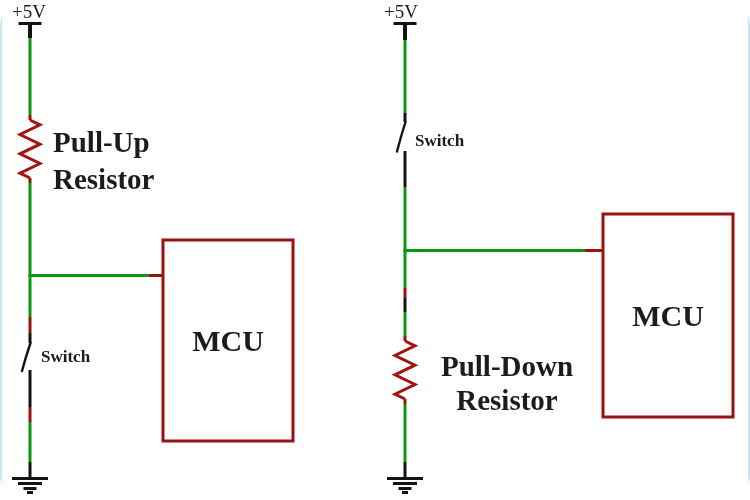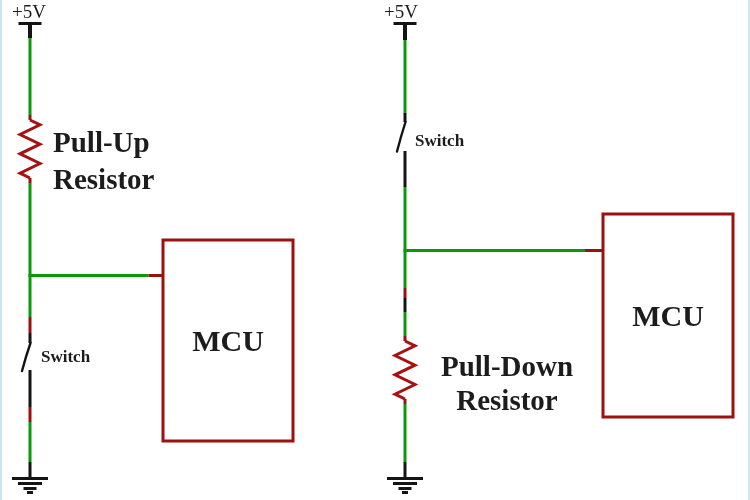--- a/index.html
+++ b/index.html
@@ -10,20 +10,21 @@
     --black:#141414;
     --text:#1c1c1c;
     --edge:#c9e9f2;
     --bg:#ffffff;
   }
   #canvas{
     position:relative;
     width:750px;height:500px;
     background:var(--bg);
     overflow:hidden;
+    border-radius:25px;
   }
   .edge-line{
     position:absolute;top:0;width:2px;height:500px;
     background:var(--edge);
   }
   #edge-left{left:0;}
   #edge-right{right:0;}
   svg{position:absolute;left:0;top:0;}
   .seg-g{fill:var(--wire);}
   .seg-r{fill:var(--cred);}

